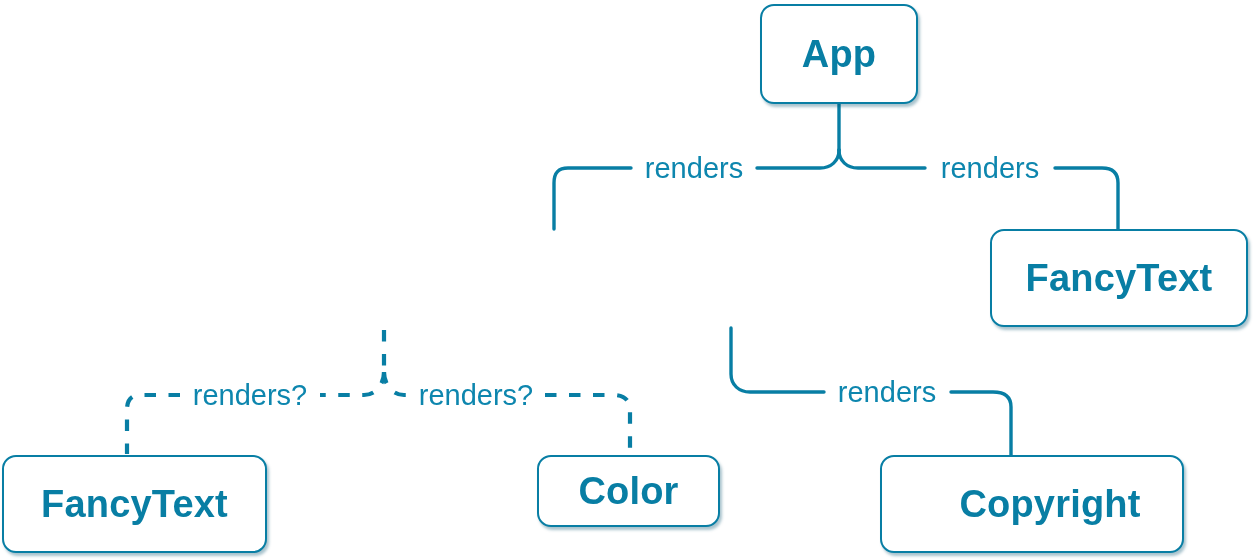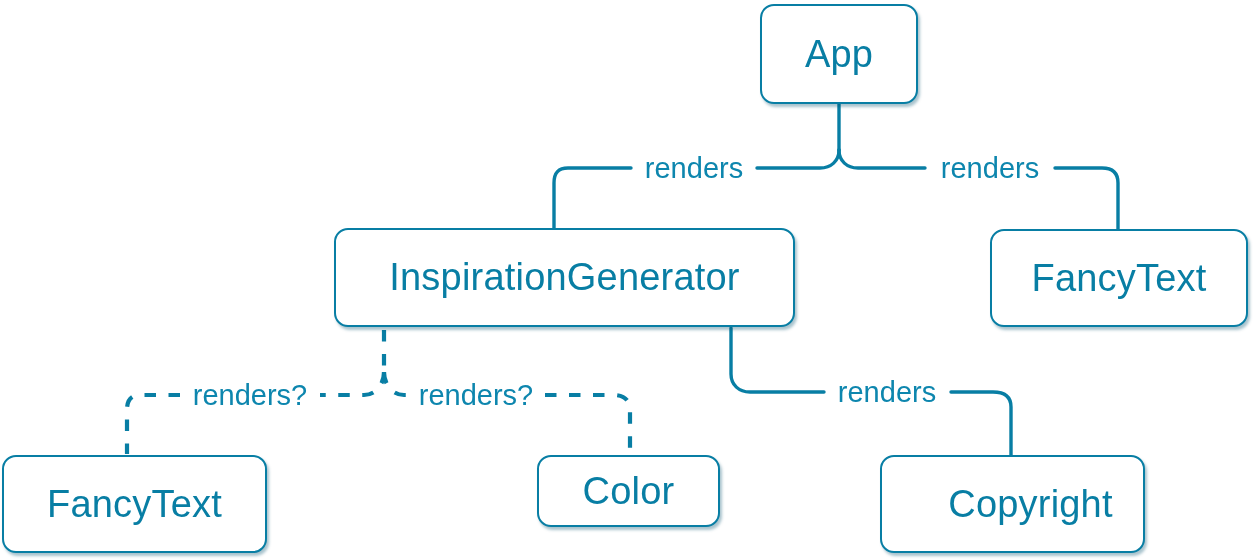--- a/index.html
+++ b/index.html
@@ -32,21 +32,21 @@
   }
   .node{
     position:absolute;
     background:var(--node-fill);
     border:2.6px solid var(--accent);
     border-radius:14px;
     box-shadow:2px 3px 3px rgba(8,84,112,0.35);
     display:flex;align-items:center;justify-content:center;
     color:var(--accent);
     font-size:38px;
-    font-weight:400;
+    font-weight:700;
     letter-spacing:0.2px;
     white-space:nowrap;
   }
   .edge-label{
     position:absolute;
     transform:translate(-50%,-50%);
     color:var(--label);
     font-size:29px;
     font-weight:400;
     white-space:nowrap;
@@ -78,23 +78,22 @@
   </svg>
 
   <span class="edge-label" style="left:694px;top:168px;">renders</span>
   <span class="edge-label" style="left:990px;top:168px;">renders</span>
   <span class="edge-label" style="left:250px;top:395px;">renders?</span>
   <span class="edge-label" style="left:476px;top:395px;">renders?</span>
   <span class="edge-label" style="left:887px;top:392px;">renders</span>
 
   <div class="node" style="left:760px;top:4px;width:158px;height:100px;">App</div>
 
-  <div class="node" style="left:334px;top:228px;width:461px;height:99px;">InspirationGenerator</div>
 
   <div class="node" style="left:990px;top:229px;width:258px;height:98px;">FancyText</div>
 
   <div class="node" style="left:2px;top:455px;width:265px;height:98px;">FancyText</div>
 
   <div class="node" style="left:537px;top:455px;width:183px;height:72px;">Color</div>
 
-  <div class="node" style="left:880px;top:455px;width:265px;height:98px;padding-left:36px;">Copyright</div>
+  <div class="node" style="left:880px;top:455px;width:304px;height:98px;padding-left:36px;">Copyright</div>
 
 </div>
 
 </body></html>

